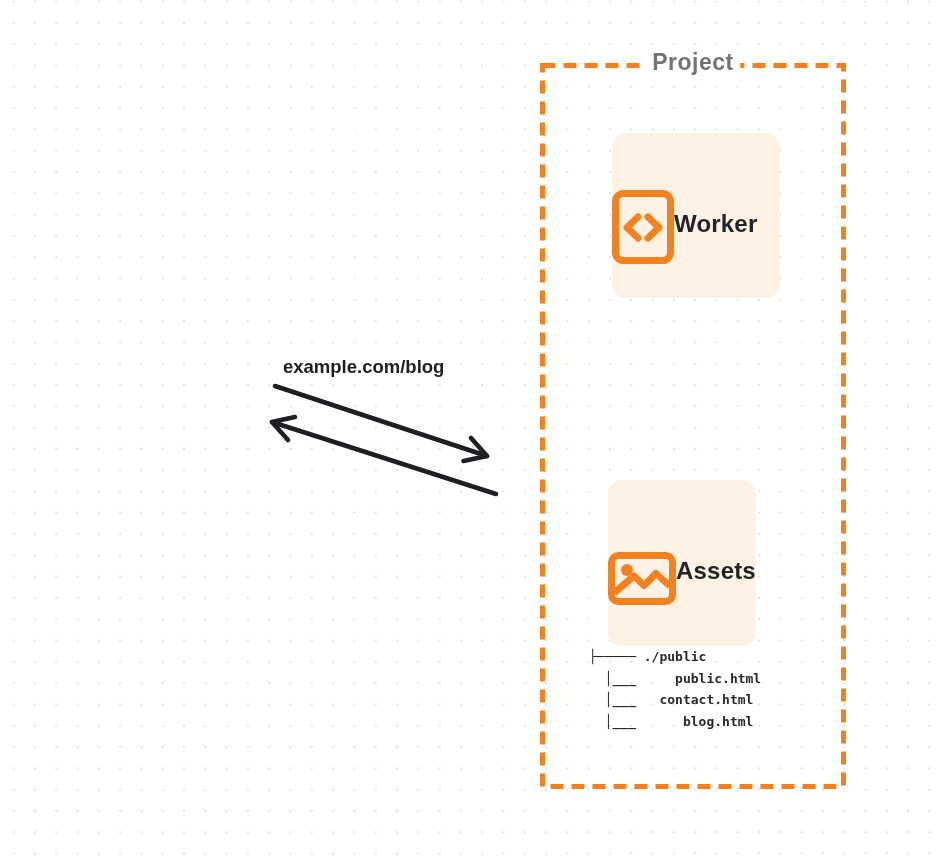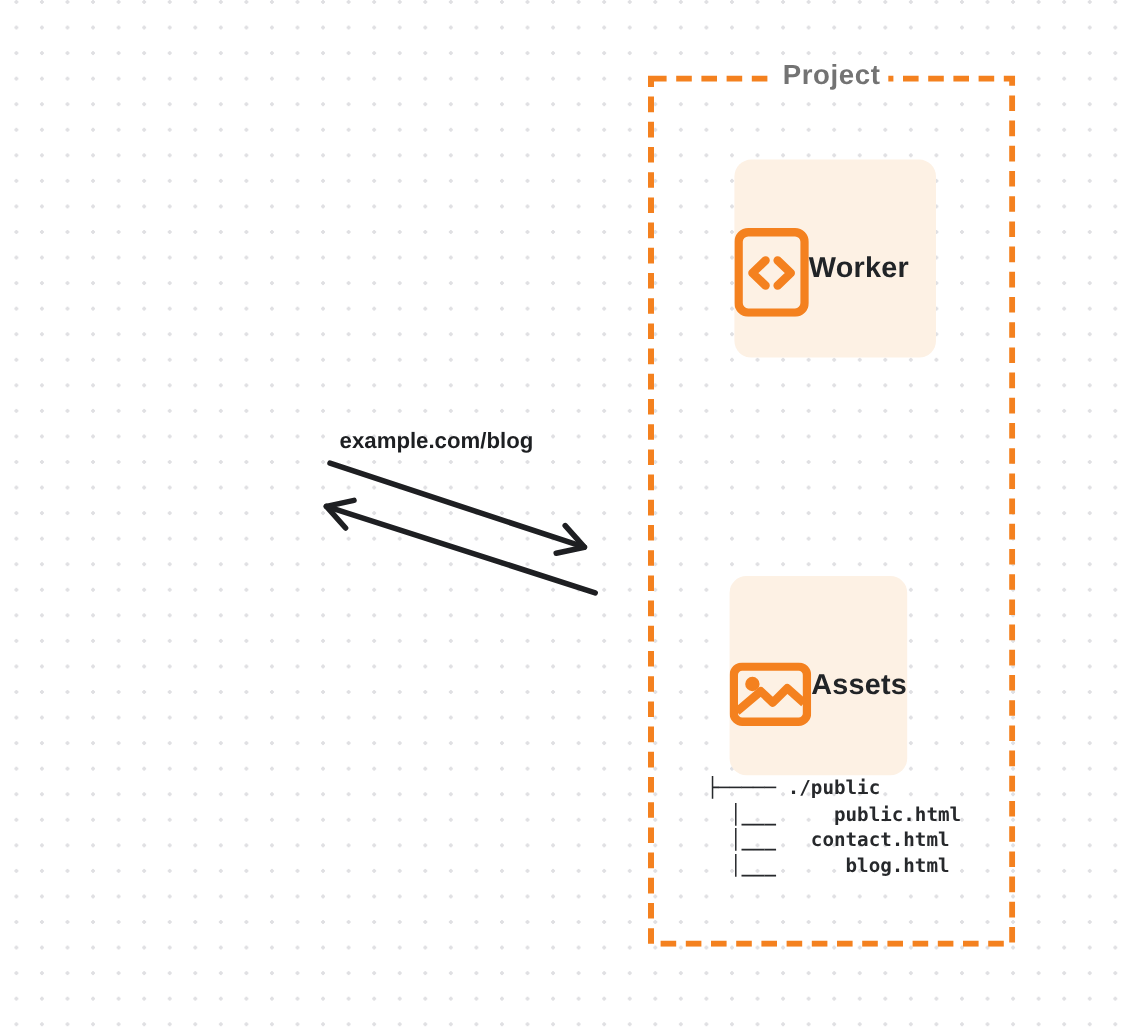--- a/index.html
+++ b/index.html
@@ -46,21 +46,21 @@
   }
   .worker-card{left:612px;top:133px;width:168px;height:165px;}
   .assets-card{left:608px;top:480px;width:148px;height:166px;}
   .worker-card .icon-wrap{margin-top:22px;height:74px;}
   .assets-card .icon-wrap{margin-top:33px;height:55px;}
   .card .big-label{margin-top:16px;}
   
   .file-tree{
     left:589px;top:646px;
     font-family:"DejaVu Sans Mono", monospace;
-    font-size:16px;line-height:21.5px;font-weight:600;
+    font-size:13px;line-height:21.5px;font-weight:600;
     color:#27292c;
   }
   .tree-line{white-space:pre;}
 </style>
 </head>
 <body>
 
 <div class="canvas">
 
 

